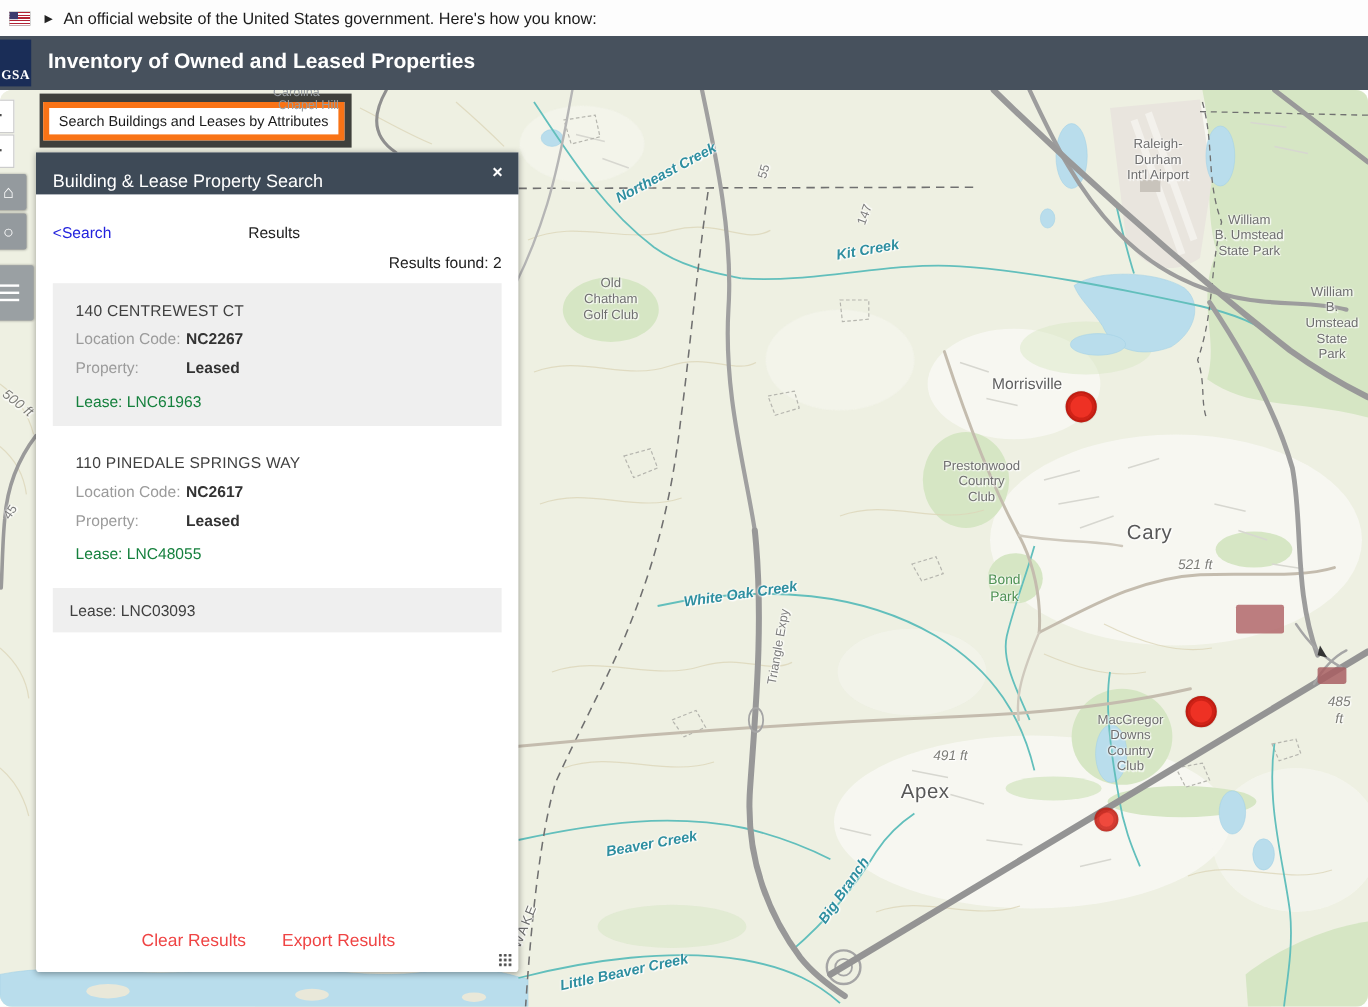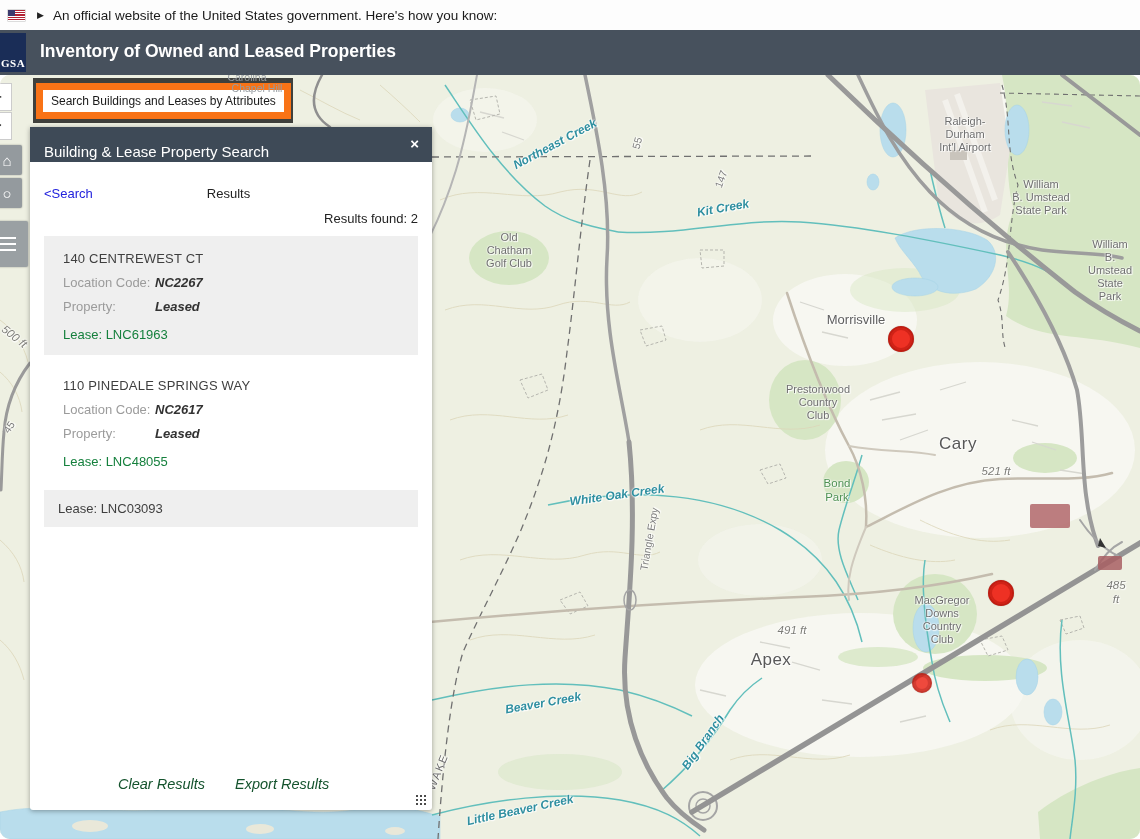--- a/index.html
+++ b/index.html
@@ -47,45 +47,45 @@
   .ctrl{position:absolute;z-index:5;display:flex;align-items:center;justify-content:center;
         box-sizing:border-box;}
   .ctrl.light{background:#fff;color:#4c4c4c;border:1px solid #ccc;font-size:17px;font-weight:bold;}
   .ctrl.gray{background:#949a9e;color:#fff;font-size:15px;border-radius:2px;box-shadow:0 0 2px rgba(0,0,0,.35);}
   .ctrl.big{font-size:19px;background:#9aa0a3;}
   .bars{width:17px;height:2.5px;background:#fff;box-shadow:0 6px 0 #fff,0 12px 0 #fff;margin-top:-12px;}
 
   
   .tt-backdrop{position:absolute;left:33px;top:3px;width:260px;height:45px;background:rgba(8,8,8,.76);
                z-index:3;display:flex;align-items:center;}
-  .tooltip{margin-left:3px;background:#fff;border:7px solid #f97316;color:#1a1a1a;font-size:12px;
+  .tooltip{margin-left:3px;background:#fff;border:5px solid #f97316;color:#1a1a1a;font-size:12px;
            padding:4px 8px;white-space:nowrap;}
 
   
   .panel{position:absolute;left:30px;top:52px;width:402px;height:683px;background:#fff;z-index:4;
          box-shadow:0 1px 5px rgba(0,0,0,.35);border-radius:0 0 3px 3px;}
   .panel-head{position:absolute;left:0;top:0;right:0;height:35px;background:#3e4a57;display:flex;align-items:center;}
   .panel-title{color:#fff;font-size:15px;margin-left:14px;margin-top:14px;}
   .panel-close{position:absolute;right:13px;top:8px;color:#fff;font-size:15px;font-weight:bold;cursor:pointer;}
   .panel-body{position:absolute;left:0;top:35px;right:0;bottom:0;font-size:13px;color:#3f3f3f;}
   .tabs{padding:24px 14px 0 14px;display:flex;}
   .tab-search{color:#2222dd;cursor:pointer;}
   .tab-results{margin-left:114px;color:#222;}
   .results-found{padding:10px 14px 0 14px;color:#222;text-align:right;}
   .results-list{margin-top:10px;}
   .card{margin:0 14px 8px 14px;padding:15px 10px 13px 19px;}
   .card.shaded{background:#efefef;}
   .card .addr{color:#3f3f3f;letter-spacing:.2px;margin-bottom:9px;}
   .card .row{display:flex;margin-bottom:9px;color:#9b9b9b;}
   .card .lab{width:92px;}
-  .card .val{color:#333;font-weight:bold;font-style:italic;}
+  .card .val{color:#333;font-weight:bold;}
   .card .lease{margin-top:13px;color:#15803d;}
   .lease-row{margin:0 14px;background:#efefef;padding:11px 10px 11px 14px;color:#3f3f3f;}
   .panel-footer{position:absolute;left:88px;bottom:18px;display:flex;gap:30px;font-size:14.5px;}
-  .panel-footer a{color:#14532d;cursor:pointer;font-style:italic;}
+  .panel-footer a{color:#ef4444;cursor:pointer;}
   .resize-handle{position:absolute;right:5px;bottom:4px;width:12px;height:11px;
                  background:radial-gradient(#4a4a4a 1.1px,transparent 1.2px);background-size:4px 4px;
                  background-position:bottom right;cursor:nwse-resize;}
 </style>
 </head>
 <body>
 
 <div class="banner">
   <span class="flag"></span>
   <span class="banner-arrow">▶</span>

